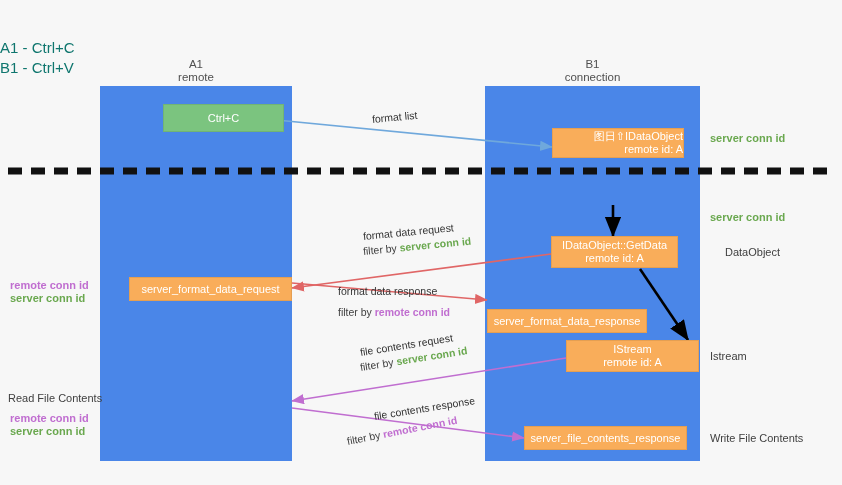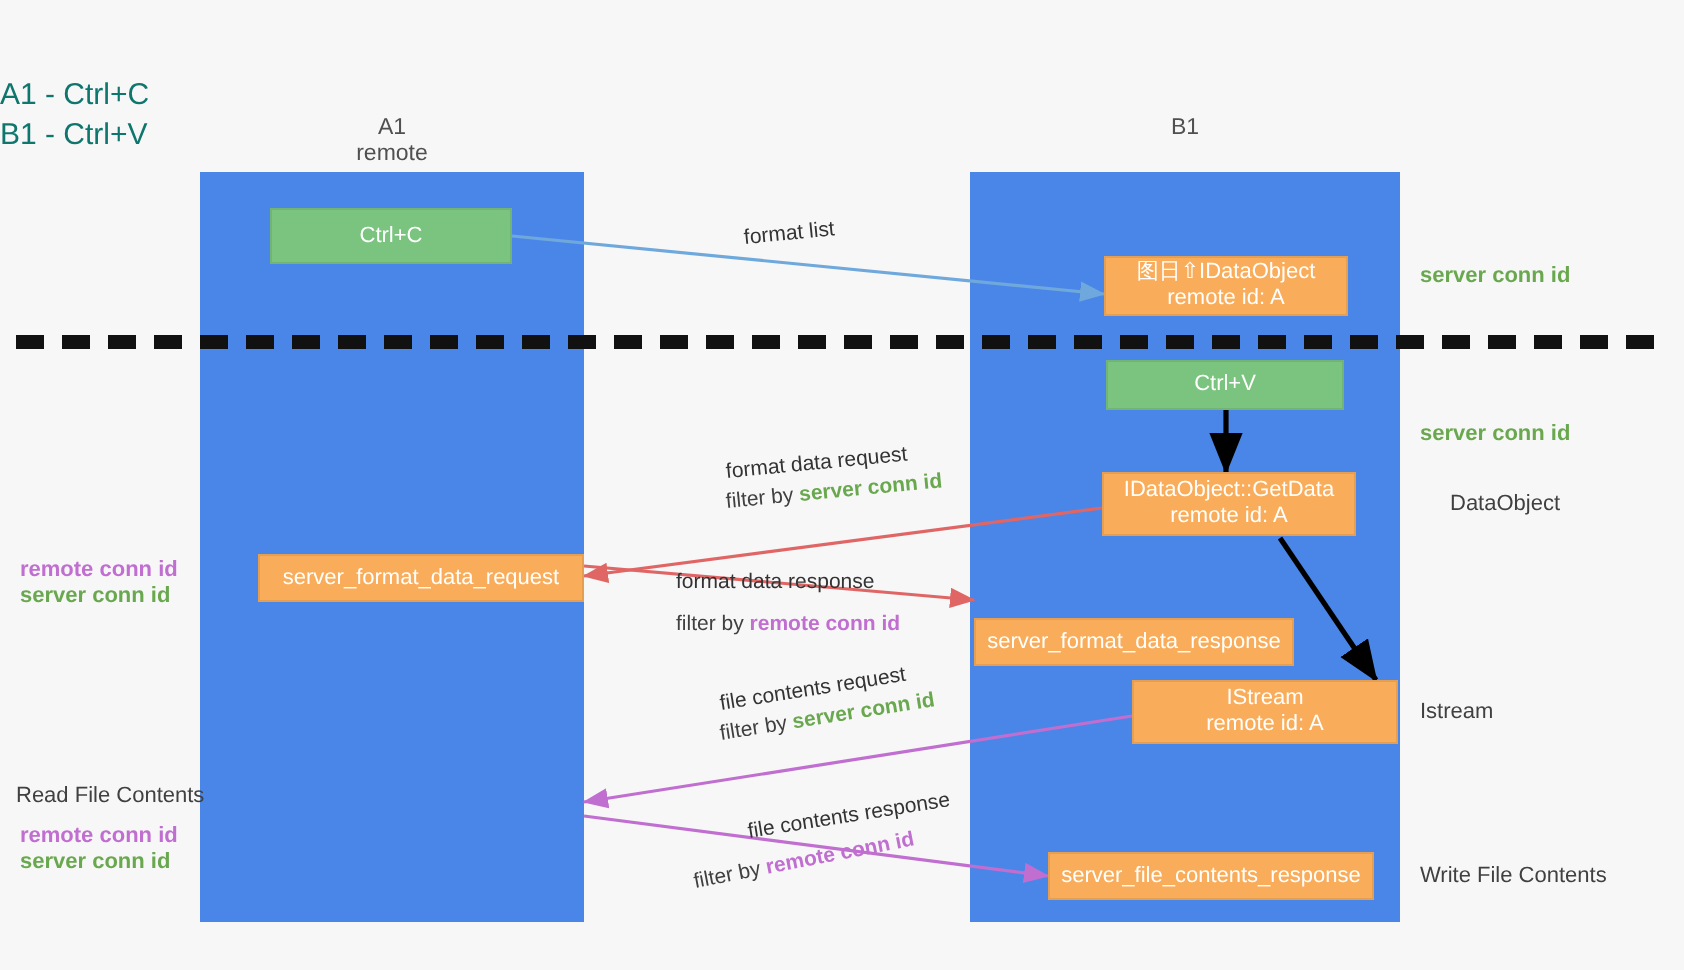--- a/index.html
+++ b/index.html
@@ -36,21 +36,21 @@
   
   .box{
     box-sizing:border-box;
     display:flex;align-items:center;justify-content:center;
     flex-direction:column;
     text-align:center;
     color:#ffffff;
     font-size:11px;line-height:13px;
     border:1px solid rgba(0,0,0,.08);
   }
-  .box.green{background:#7bc47f;}
+  .box.green{background:#7bc47f;margin-left:28px;}
   .box.orange{background:#f9ad5a;}
   .box .ln{display:block;white-space:nowrap;}
 
   
   .side{font-size:11px;line-height:13px;white-space:nowrap;}
   .green-t{color:#6aa84f;font-weight:bold;}
   .magenta-t{color:#c06ed0;font-weight:bold;}
   .plain-t{color:#404040;}
   .side-block span{display:block;}
 
@@ -73,20 +73,21 @@
 
   <div class="abs" id="title">A1 - Ctrl+C
 B1 - Ctrl+V</div>
 
   <div class="abs lane-head" style="left:100px;top:58px;width:192px;">
     <span class="l1">A1</span>
     <span class="l2">remote</span>
   </div>
   <div class="abs lane-head" style="left:485px;top:58px;width:215px;">
     <span class="l1">B1</span>
+    <span class="l2">connection</span>
   </div>
 
   <div class="abs lane" style="left:100px;top:86px;width:192px;height:375px;"></div>
   <div class="abs lane" style="left:485px;top:86px;width:215px;height:375px;"></div>
 
   <svg class="abs" style="left:0;top:0;" width="842" height="485">
     <defs>
       <marker id="ah-blue" markerWidth="9" markerHeight="9" refX="7.5" refY="3.2" orient="auto">
         <path d="M0,0 L8,3.2 L0,6.4 z" fill="#6fa8dc"></path>
       </marker>
@@ -117,28 +118,25 @@
   </svg>
 
   <svg class="abs" style="left:0;top:163px;" width="842" height="16">
     <line x1="8" y1="8" x2="834" y2="8" stroke="#111111" stroke-width="7" stroke-dasharray="14 9" stroke-linecap="butt"></line>
   </svg>
 
   <div class="abs box green" style="left:135px;top:104px;width:121px;height:28px;">
     <span class="ln">Ctrl+C</span>
   </div>
 
-  <div class="abs box orange" style="left:552px;top:128px;width:122px;height:30px;">
+  <div class="abs box orange" style="left:552px;top:128px;width:132px;height:30px;align-items:flex-end;">
     <span class="ln">图⽇⇧IDataObject</span>
     <span class="ln">remote id: A</span>
   </div>
 
-  <div class="abs box green" style="left:553px;top:180px;width:119px;height:25px;">
-    <span class="ln">Ctrl+V</span>
-  </div>
 
   <div class="abs box orange" style="left:551px;top:236px;width:127px;height:32px;">
     <span class="ln">IDataObject::GetData</span>
     <span class="ln">remote id: A</span>
   </div>
 
   <div class="abs box orange" style="left:566px;top:340px;width:133px;height:32px;">
     <span class="ln">IStream</span>
     <span class="ln">remote id: A</span>
   </div>

